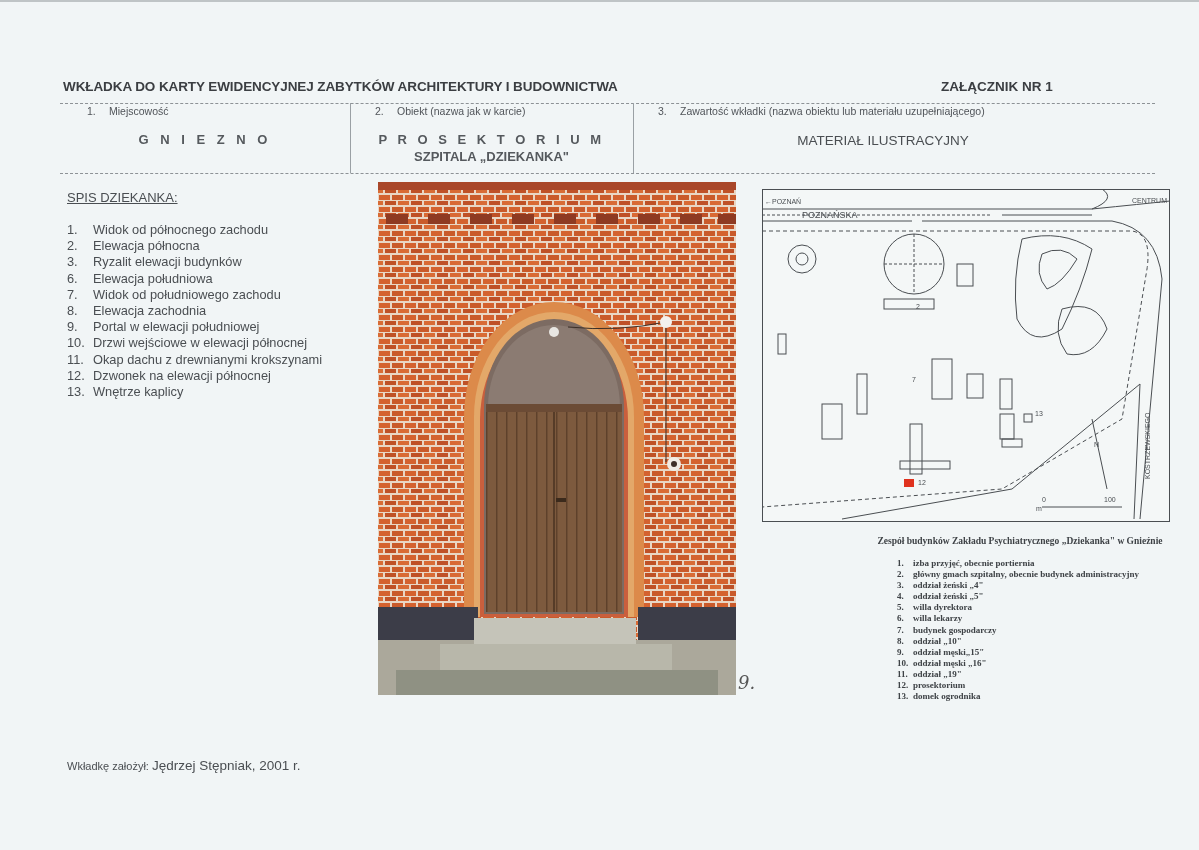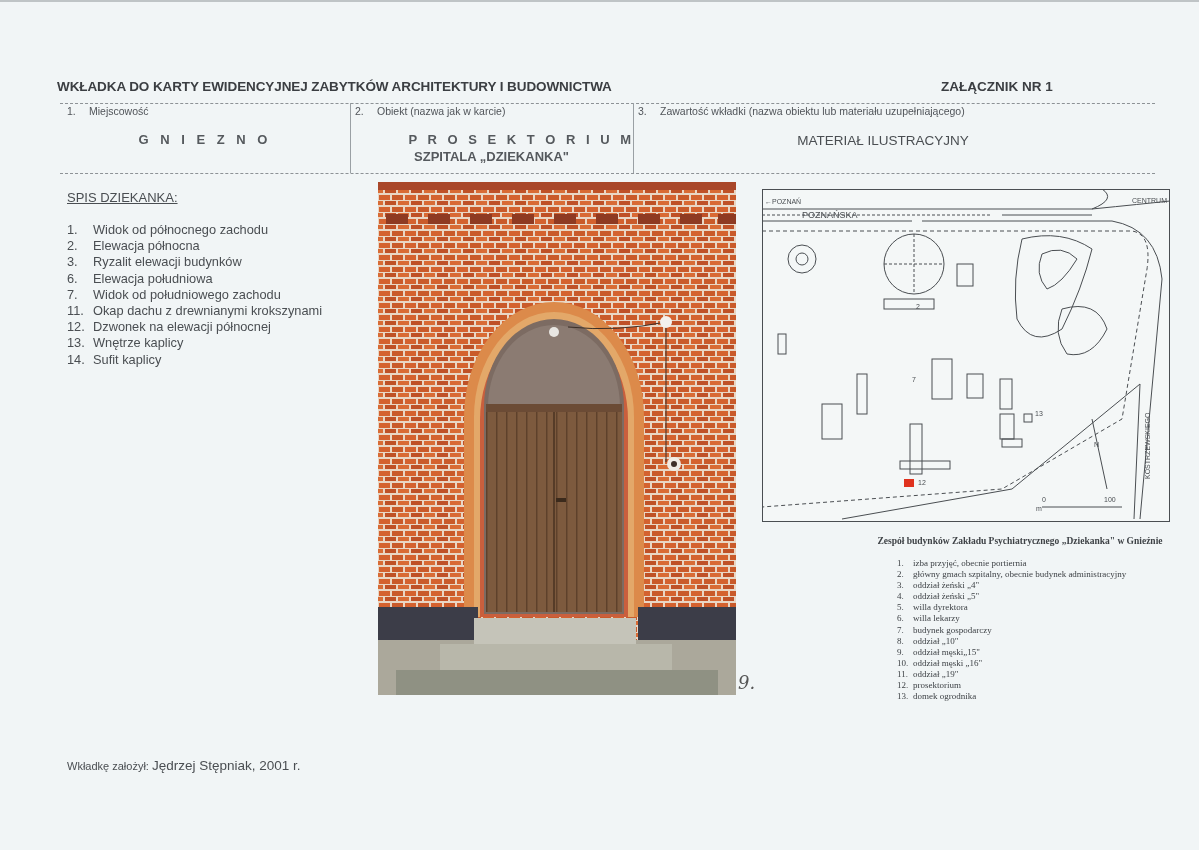--- a/index.html
+++ b/index.html
@@ -1,37 +1,37 @@
 <!DOCTYPE html>
 <html><head>
 <meta charset="utf-8">
 <style>
   html,body{margin:0;padding:0;}
   body{width:1199px;height:850px;background:#f3f6f7;position:relative;overflow:hidden;font-family:"Liberation Sans",sans-serif;color:#3a3d40;}
   .page{position:absolute;left:0;top:0;width:1199px;height:850px;background:#f1f5f6;border-top:2px solid #bfc4c6;box-sizing:border-box;}
-  .hdr-title{position:absolute;left:57px;top:77px;font-size:13.5px;font-weight:bold;color:#3b3e42;letter-spacing:-0.1px;}
+  .hdr-title{position:absolute;left:63px;top:77px;font-size:13.5px;font-weight:bold;color:#3b3e42;letter-spacing:-0.1px;}
   .hdr-right{position:absolute;left:941px;top:77px;font-size:13.5px;font-weight:bold;color:#3b3e42;}
   .hline{position:absolute;height:0;border-top:1px dashed #8d9296;}
   .vline{position:absolute;width:0;border-left:1px solid #9aa0a4;}
-  .cell-lbl{position:absolute;font-size:10.5px;color:#505459;}
+  .cell-lbl{position:absolute;font-size:10.5px;color:#505459;margin-left:20px;}
   .cell-lbl .n{display:inline-block;width:22px;}
   .gniezno{position:absolute;left:60px;top:130px;width:290px;text-align:center;font-size:13px;font-weight:bold;letter-spacing:4px;color:#55595d;}
-  .obj1{position:absolute;left:350px;top:130px;width:283px;text-align:center;font-size:13px;font-weight:bold;letter-spacing:3.5px;color:#55595d;margin-left:30px;}
+  .obj1{position:absolute;left:350px;top:130px;width:283px;text-align:center;font-size:13px;font-weight:bold;letter-spacing:3.5px;color:#55595d;}
   .obj2{position:absolute;left:350px;top:147px;width:283px;text-align:center;font-size:13px;font-weight:bold;color:#55595d;}
   .mat{position:absolute;left:633px;top:131px;width:500px;text-align:center;font-size:13.5px;color:#4a4e52;}
   .spis-h{position:absolute;left:67px;top:188px;font-size:13px;color:#4a4e52;text-decoration:underline;}
   .spis{position:absolute;left:67px;top:220px;margin:0;padding:0;list-style:none;font-size:12.8px;color:#4a4e52;line-height:16.2px;}
   .spis li span.n{display:inline-block;width:26px;}
   .footer{position:absolute;left:67px;top:756px;font-size:11px;color:#4a4e52;}
   .footer .nm{font-size:13.5px;}
   .photo{position:absolute;left:378px;top:180px;width:358px;height:513px;overflow:hidden;background:#c26a3c;}
   .photo-num{position:absolute;left:738px;top:670px;font-family:"DejaVu Serif",serif;font-style:italic;font-size:18px;color:#555;}
   .map{position:absolute;left:762px;top:187px;width:408px;height:333px;background:#f4f7f7;text-align:right;}
   .map-caption{position:absolute;left:860px;top:534px;width:320px;text-align:center;font-family:"Liberation Serif",serif;font-size:9.5px;font-weight:bold;color:#3e4246;}
-  .legend{position:absolute;left:897px;top:556px;margin:0;padding:0;list-style:none;font-family:"Liberation Serif",serif;font-size:9px;font-weight:normal;color:#3e4246;line-height:11.1px;}
+  .legend{position:absolute;left:897px;top:556px;margin:0;padding:0;list-style:none;font-family:"Liberation Serif",serif;font-size:9px;font-weight:bold;color:#3e4246;line-height:11.1px;}
   .legend li span.n{display:inline-block;width:16px;}
 </style>
 </head>
 <body>
 
 <div class="page">
 
   <div class="hdr-title">WKŁADKA DO KARTY EWIDENCYJNEJ ZABYTKÓW ARCHITEKTURY I BUDOWNICTWA</div>
   <div class="hdr-right">ZAŁĄCZNIK NR  1</div>
 
@@ -56,24 +56,26 @@
   </div>
   <div class="mat">MATERIAŁ ILUSTRACYJNY</div>
 
   <div class="spis-h">SPIS DZIEKANKA:</div>
   <ul class="spis">
     <li><span class="n">1.</span><span>Widok od północnego zachodu</span></li>
     <li><span class="n">2.</span><span>Elewacja północna</span></li>
     <li><span class="n">3.</span><span>Ryzalit elewacji budynków</span></li>
     <li><span class="n">6.</span><span>Elewacja południowa</span></li>
     <li><span class="n">7.</span><span>Widok od południowego zachodu</span></li>
+    <li><span class="n">8.</span><span>Elewacja zachodnia</span></li>
+    <li><span class="n">9.</span><span>Portal w elewacji południowej</span></li>
+    <li><span class="n">10.</span><span>Drzwi wejściowe w elewacji północnej</span></li>
     <li><span class="n">11.</span><span>Okap dachu z drewnianymi krokszynami</span></li>
     <li><span class="n">12.</span><span>Dzwonek  na elewacji północnej</span></li>
     <li><span class="n">13.</span><span>Wnętrze kaplicy</span></li>
-    <li><span class="n">14.</span><span>Sufit kaplicy</span></li>
   </ul>
 
   <div class="photo">
     <svg width="358" height="513" viewBox="0 0 358 513" xmlns="http://www.w3.org/2000/svg">
       <defs>
         <pattern id="bricks" width="26" height="12" patternUnits="userSpaceOnUse">
           <rect width="26" height="12" fill="#e9d6c4"></rect>
           <rect x="1" y="1" width="11" height="5" fill="#d4622f"></rect>
           <rect x="14" y="1" width="11" height="5" fill="#c95a2a"></rect>
           <rect x="-6" y="7" width="11" height="4" fill="#d86c36"></rect>

